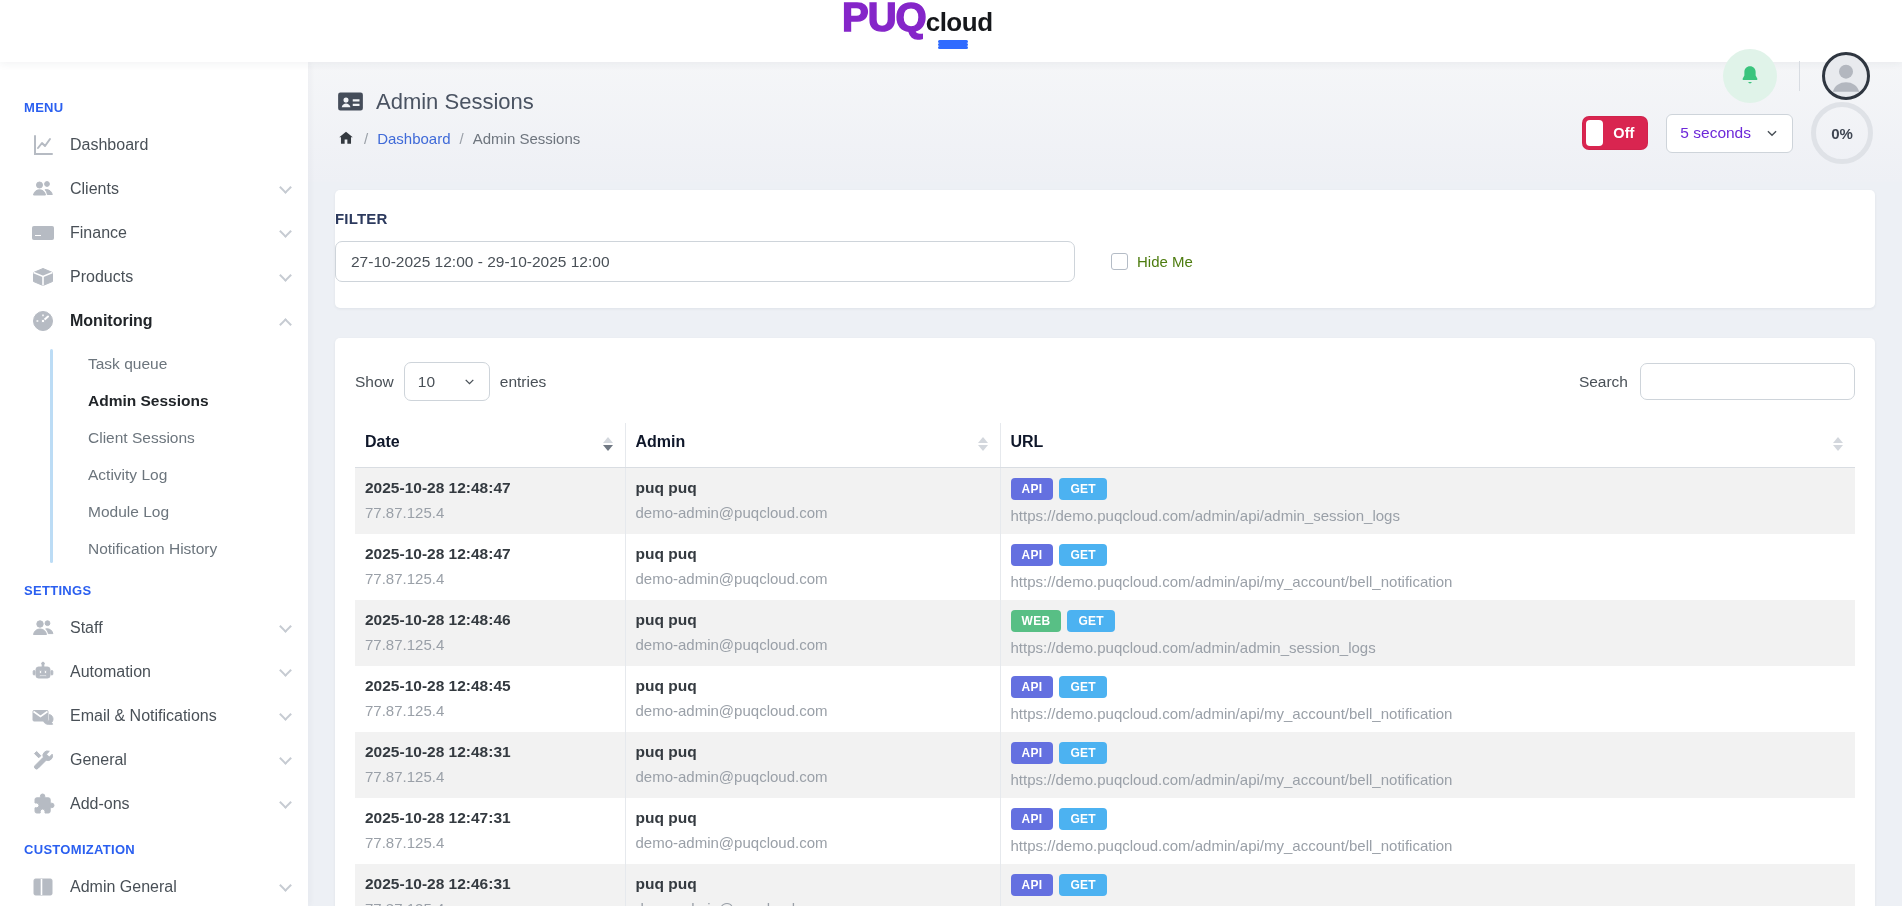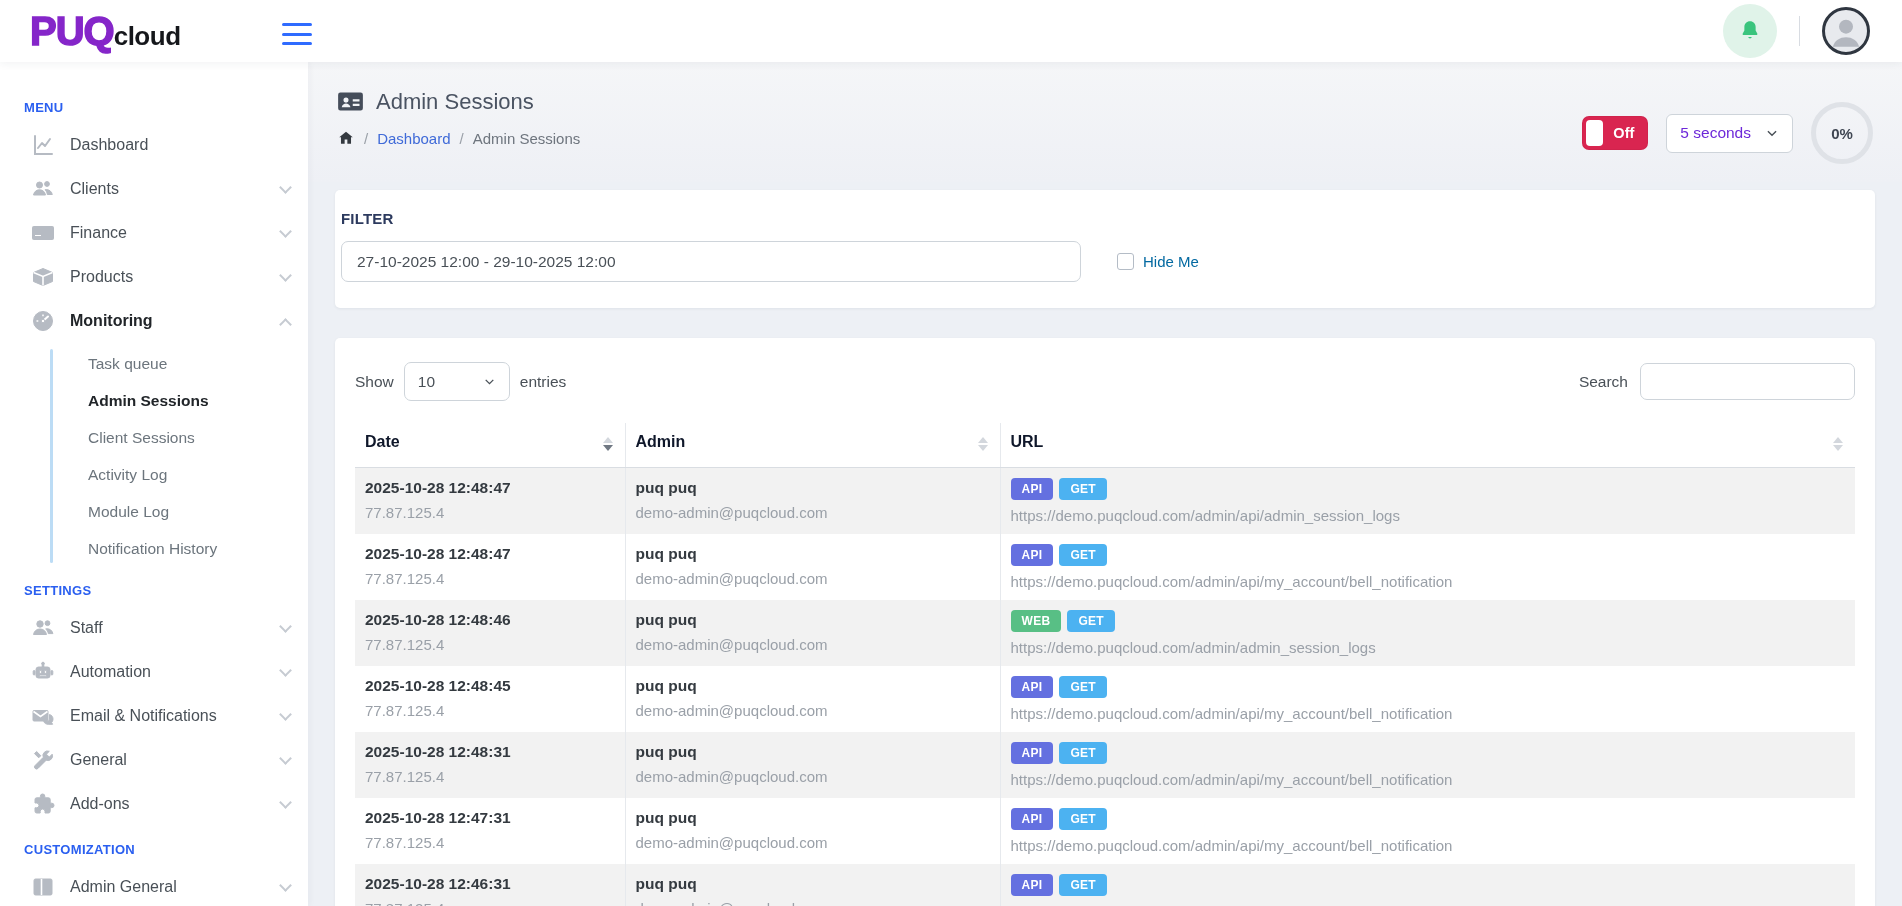--- a/index.html
+++ b/index.html
@@ -1,21 +1,21 @@
 <!DOCTYPE html>
 <html><head>
 <meta charset="utf-8">
 <style>
   * { margin:0; padding:0; box-sizing:border-box; }
   html,body { width:1902px; height:906px; overflow:hidden; }
   body { font-family:"Liberation Sans","DejaVu Sans",sans-serif; background:#edf0f5; color:#495057; }
 
   
   .topbar { position:fixed; top:0; left:0; right:0; height:62px; background:#fff;
-            display:flex; align-items:center; z-index:20; box-shadow:0 2px 8px rgba(40,50,70,.06); }
+            display:flex; align-items:center; z-index:20; box-shadow:0 2px 8px rgba(40,50,70,.06);flex-direction:column; }
   .logo-wrap { display:flex; align-items:flex-end; padding-left:30px; width:278px; }
   .logo-puq { font-size:40px; font-weight:800; color:#8526c9; letter-spacing:-1px; line-height:.85;
               -webkit-text-stroke:1.5px #8526c9; }
   .logo-cloud { font-size:26px; font-weight:800; color:#15171b; letter-spacing:-.5px; line-height:.9; }
   .hamburger { width:30px; height:22px; display:flex; flex-direction:column; justify-content:space-between; cursor:pointer; margin-left:4px; margin-top:6px;}
   .hamburger span { display:block; height:3px; border-radius:2px; background:#2f6bff; }
   .topbar-right { margin-left:auto; display:flex; align-items:center; gap:22px; padding-right:32px; }
   .bell-btn { width:54px; height:54px; border-radius:50%; background:#e0f3e9; display:flex; align-items:center; justify-content:center; cursor:pointer; }
   .top-divider { width:1px; height:30px; background:#d8dce2; }
   .avatar { width:48px; height:48px; border-radius:50%; border:3px solid #2f3640; background:#e8eaee; overflow:hidden; display:flex; align-items:center; justify-content:center; cursor:pointer; }
@@ -56,33 +56,33 @@
   .toggle-knob { width:17px; height:26px; background:#fff; border-radius:4px; }
   .toggle-label { flex:1; text-align:center; color:#fff; font-size:14.5px; font-weight:700; }
   .interval-select { height:39px; min-width:118px; background:#fff; border:1px solid #ced4da; border-radius:6px;
             display:flex; align-items:center; gap:14px; padding:0 13px; font-size:15.5px; color:#6d28d9; cursor:pointer; }
   .interval-select svg { width:14px; height:14px; stroke:#495057; fill:none; stroke-width:2.4; }
   .progress-ring { width:62px; height:62px; border-radius:50%; border:5px solid #dfe2e7; display:flex; align-items:center;
             justify-content:center; font-size:15px; font-weight:700; color:#3f4652; background:transparent; }
 
   
   .card { background:#fff; border-radius:5px; box-shadow:0 1px 3px rgba(40,50,70,.07); }
-  .filter-card { margin-top:8px; padding:20px 18px 26px 6px; }
+  .filter-card { margin-top:8px; padding:20px 18px 26px 0; }
   .filter-heading { font-size:15px; font-weight:700; color:#2c3a5e; letter-spacing:.2px; margin-bottom:14px; }
   .filter-row { display:flex; align-items:center; }
   .date-input { width:740px; height:41px; border:1px solid #ced4da; border-radius:7px; padding:0 15px;
                 font-size:15.5px; color:#495057; font-family:inherit; background:#fff; }
   .hideme { display:flex; align-items:center; gap:9px; margin-left:36px; cursor:pointer; }
   .hideme .box { width:17px; height:17px; border:1px solid #b4bcc6; border-radius:3px; background:#fff; }
-  .hideme .lab { font-size:15px; color:#0369a1; }
+  .hideme .lab { font-size:15px; color:#4d7c0f; }
 
   .table-card { margin-top:30px; padding:24px 20px 0 20px; height:620px; overflow:hidden; }
   .table-controls { display:flex; align-items:center; }
   .show-wrap { display:flex; align-items:center; gap:10px; font-size:15.5px; color:#495057; }
-  .len-select { height:39px; width:106px; background:#fff; border:1px solid #ced4da; border-radius:7px;
+  .len-select { height:39px; width:86px; background:#fff; border:1px solid #ced4da; border-radius:7px;
             display:flex; align-items:center; justify-content:space-between; padding:0 13px; font-size:15.5px; color:#495057; cursor:pointer; }
   .len-select svg { width:13px; height:13px; stroke:#495057; fill:none; stroke-width:2.4; }
   .search-wrap { margin-left:auto; display:flex; align-items:center; gap:12px; font-size:15.5px; color:#495057; }
   .search-input { width:215px; height:37px; border:1px solid #ced4da; border-radius:7px; padding:0 10px; font-size:15px; font-family:inherit; color:#495057; }
 
   table.data { width:100%; border-collapse:collapse; margin-top:22px; table-layout:fixed; }
   thead th { text-align:left; font-size:16px; font-weight:700; color:#0f172a; padding:10px 10px 16px 10px;
              border-bottom:1px solid #d9dde2; position:relative; cursor:pointer; }
   thead th.bordered { border-right:1px solid #e6e9ed; }
   .sort { position:absolute; right:12px; top:50%; transform:translateY(-58%); display:flex; flex-direction:column; gap:2px; }

